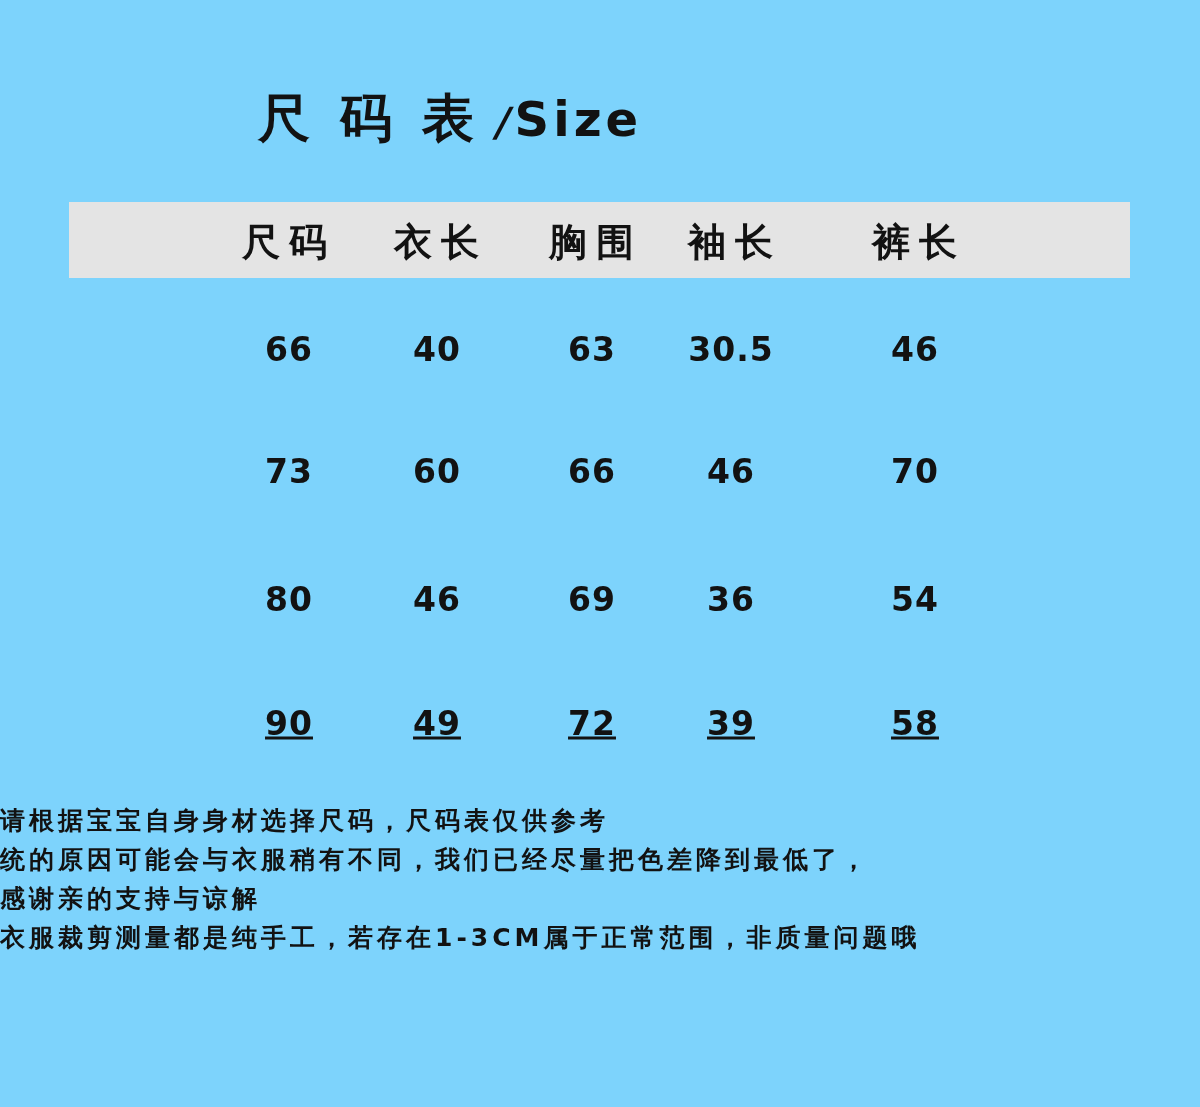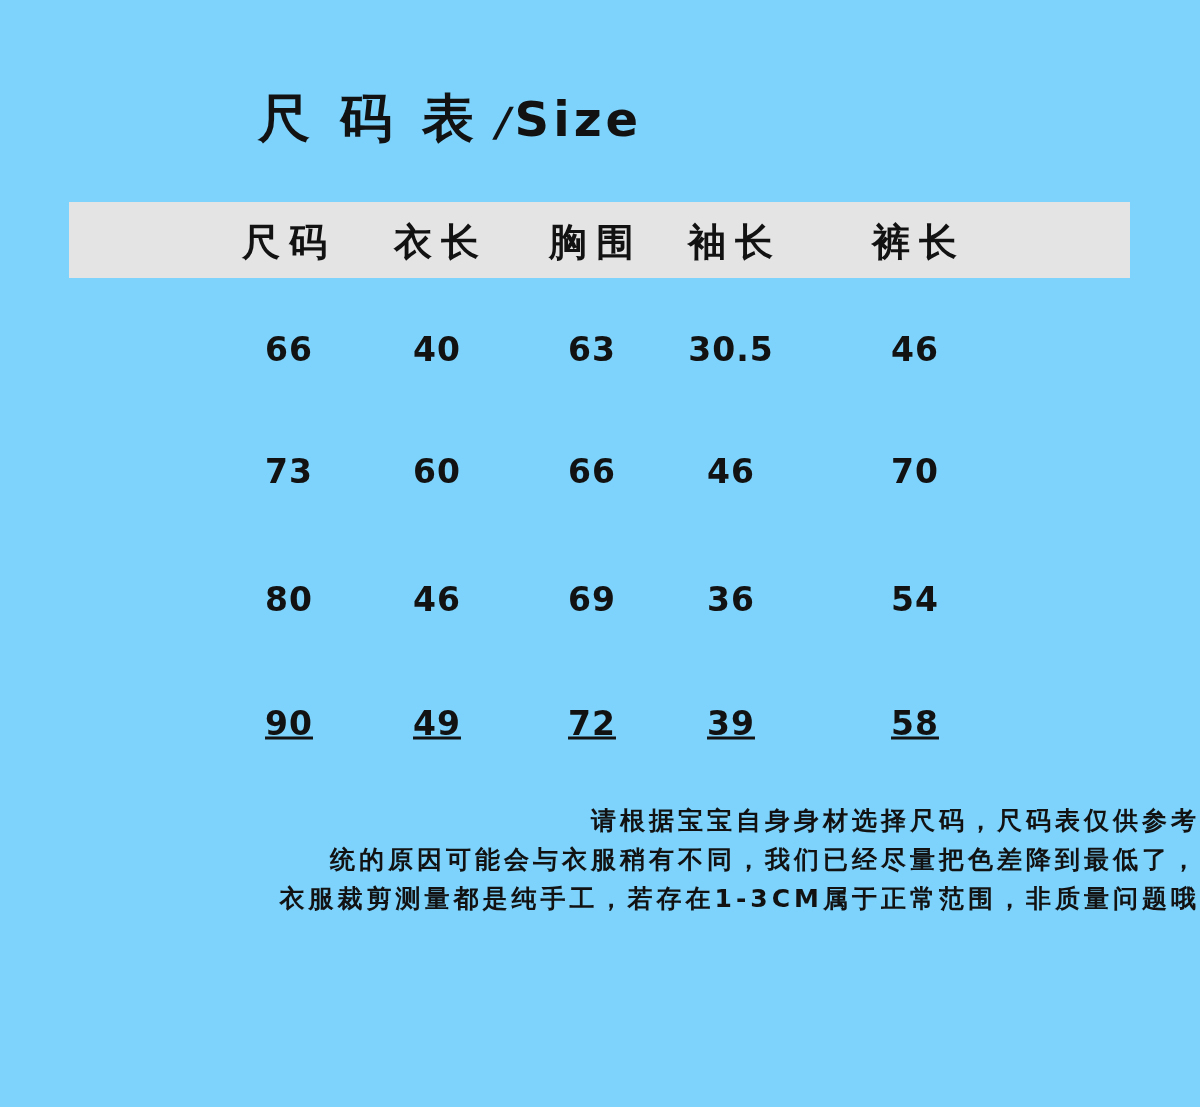--- a/index.html
+++ b/index.html
@@ -79,21 +79,21 @@
   .r0 { top: 349px; }
   .r1 { top: 471px; }
   .r2 { top: 599px; }
   .r3 { top: 723px; text-decoration: underline; }
   
   .notes {
     position: absolute;
     top: 801px;
     left: 0;
     width: 1200px;
-    text-align: right;
+    text-align: left;
   }
   .note-line {
     font-size: 25px;
     font-weight: 700;
     letter-spacing: 4px;
     line-height: 39px;
     white-space: nowrap;
   }
 </style>
 </head>
@@ -138,16 +138,17 @@
     <span class="cell num r3 c0">90</span>
     <span class="cell num r3 c1">49</span>
     <span class="cell num r3 c2">72</span>
     <span class="cell num r3 c3">39</span>
     <span class="cell num r3 c4">58</span>
   </div>
 
   <div class="notes">
     <div class="note-line">请根据宝宝自身身材选择尺码，尺码表仅供参考</div>
     <div class="note-line">统的原因可能会与衣服稍有不同，我们已经尽量把色差降到最低了，</div>
+    <div class="note-line">感谢亲的支持与谅解</div>
     <div class="note-line">衣服裁剪测量都是纯手工，若存在1-3CM属于正常范围，非质量问题哦</div>
   </div>
 
 </div>
 
 </body></html>

